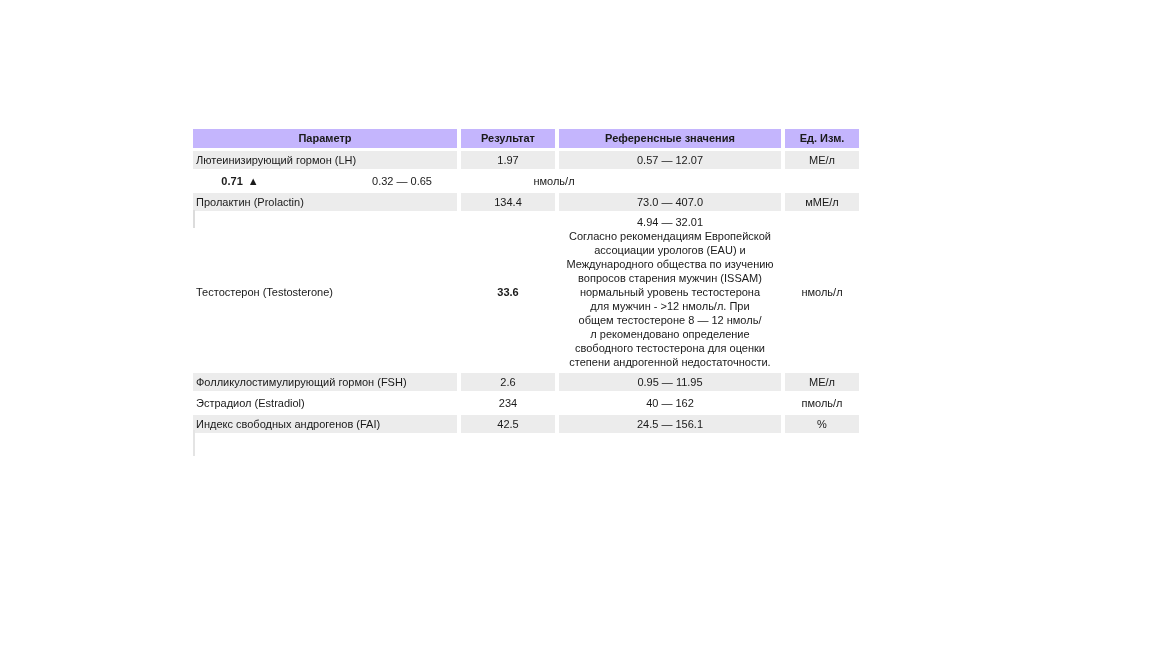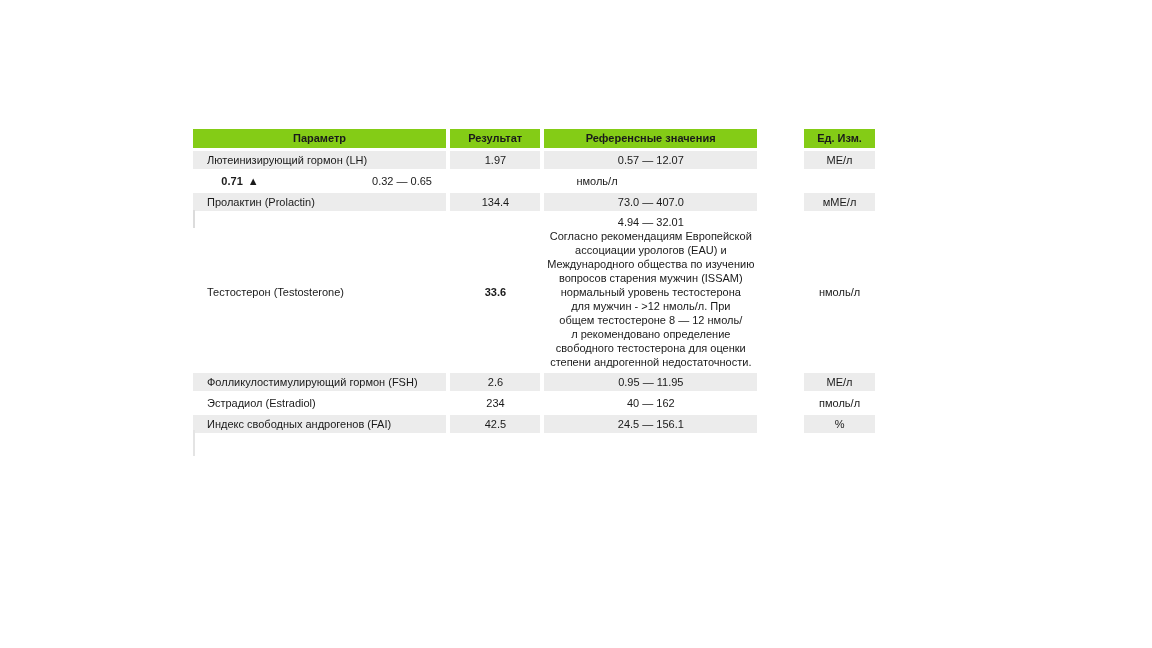--- a/index.html
+++ b/index.html
@@ -33,29 +33,29 @@
     justify-content: center;
     min-height: 18px;
     font-size: 11px;
     line-height: 13px;
     box-sizing: border-box;
     text-align: center;
   }
   .col-param  { width: 264px; }
   .col-result { width: 94px; gap: 5px; }
   .col-ref    { width: 222px; }
-  .col-unit   { width: 74px; margin-left: 43px; }
+  .col-unit   { width: 74px; }
   .thead .cell {
-    background: #84cc16;
+    background: #c4b5fd;
     font-weight: bold;
     min-height: 19px;
   }
   .tbody .col-param {
     justify-content: flex-start;
-    padding-left: 14px;
+    padding-left: 3px;
     text-align: left;
   }
   .stripe .cell { background: #ececec; }
   .strong { font-weight: bold; }
   .tall .col-ref {
     white-space: pre-line;
     line-height: 14px;
     padding: 1px 0;
   }
   .artifact {

